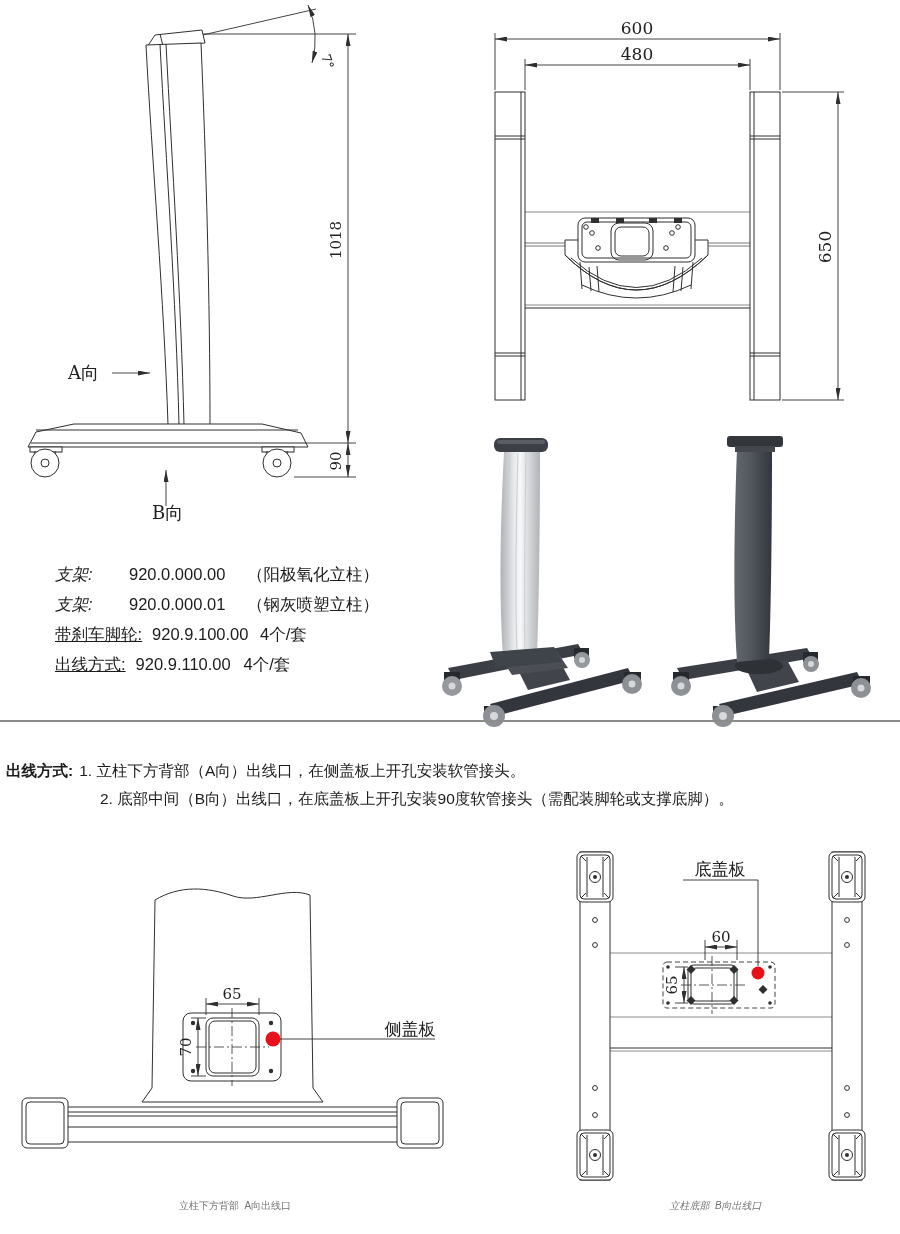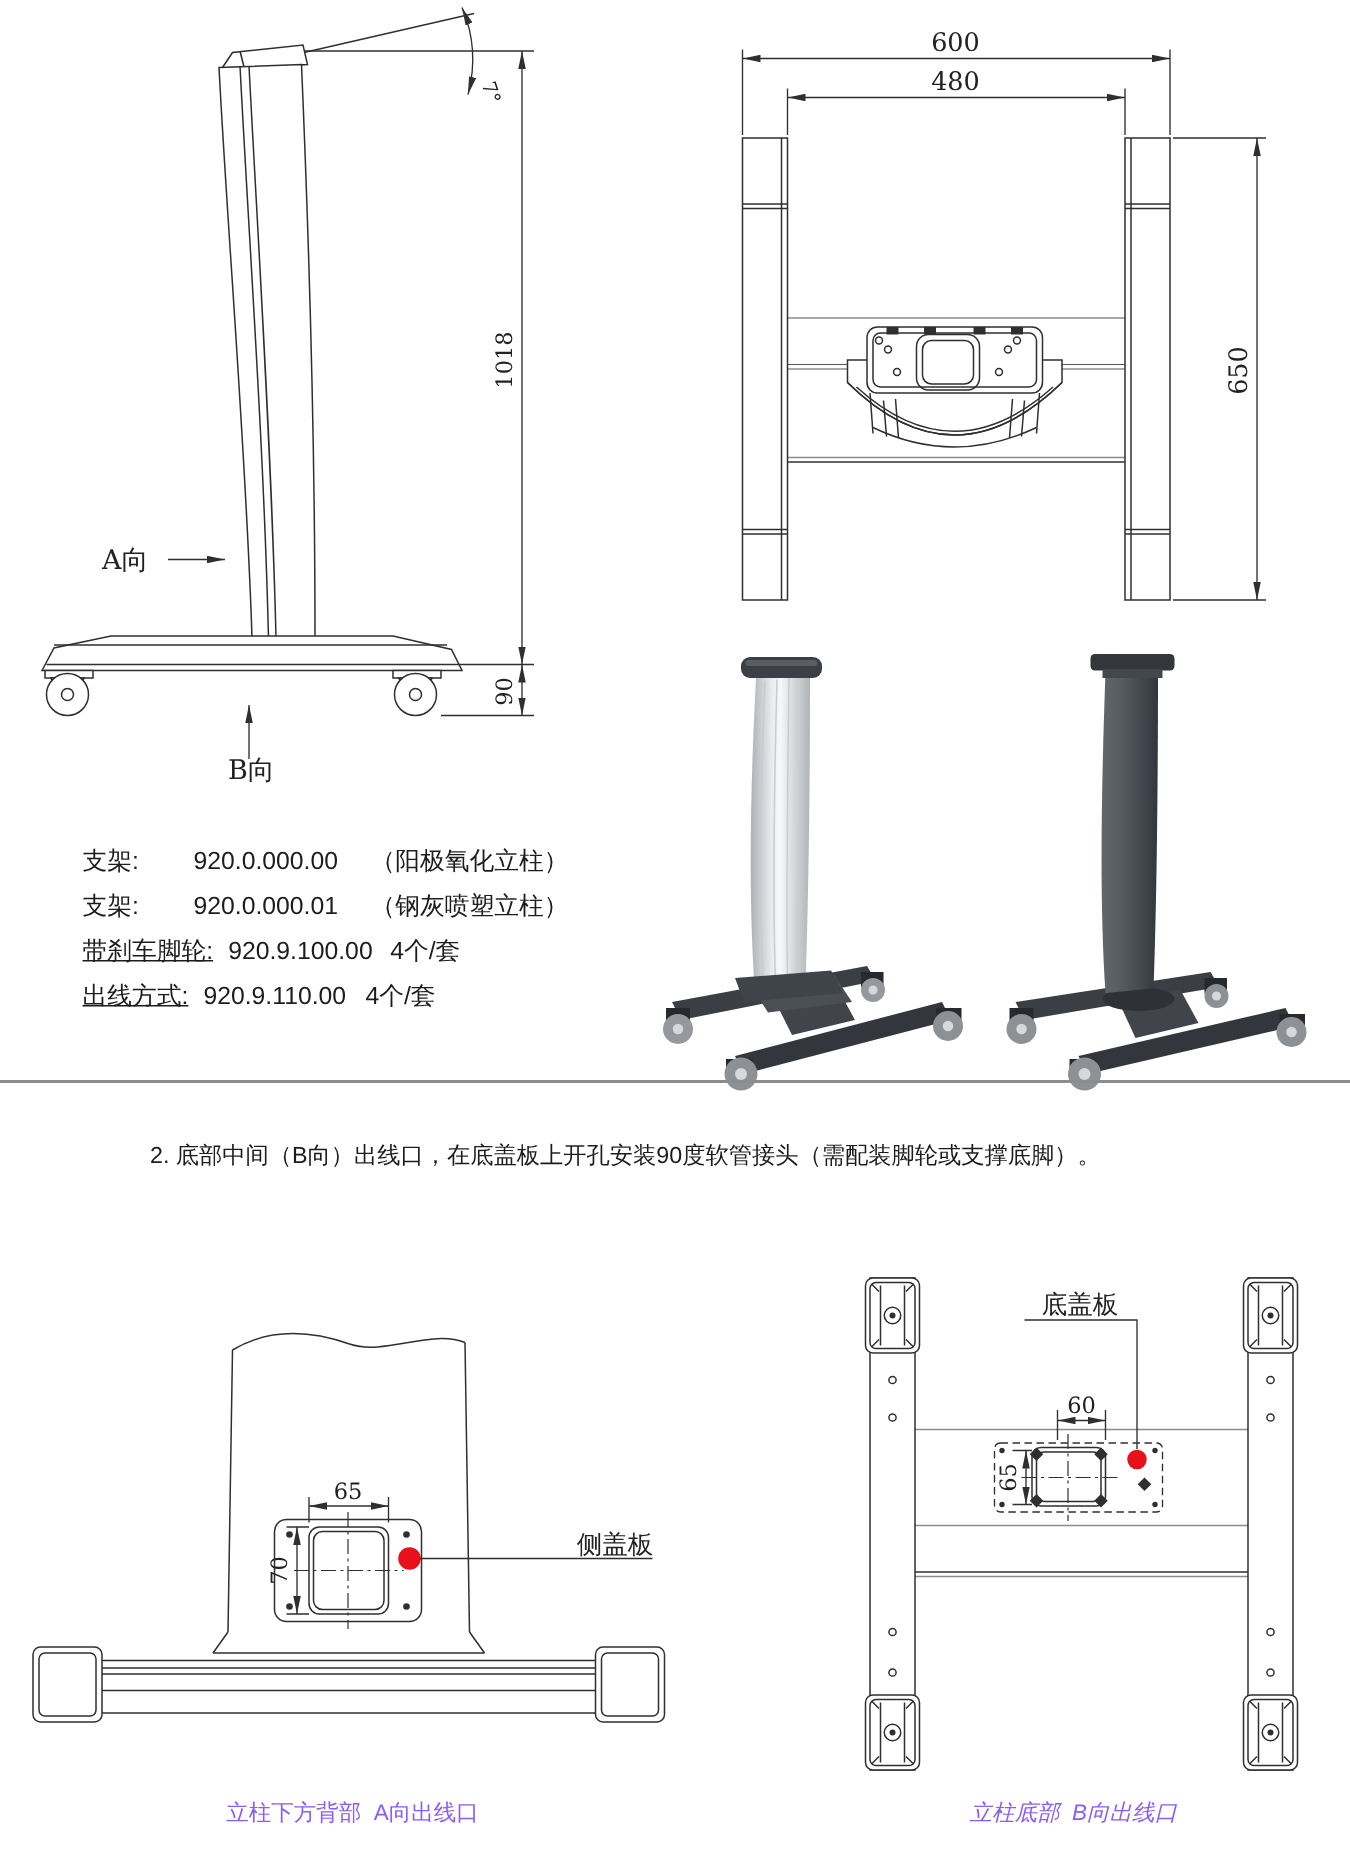--- a/index.html
+++ b/index.html
@@ -13,28 +13,28 @@
   .gray{stroke:#8a8a8a;stroke-width:1;fill:none;}
   .wfill{fill:#ffffff;stroke:#2f2f2f;stroke-width:1;}
   .dim{stroke:#2f2f2f;stroke-width:0.9;fill:none;}
   .dash{stroke:#2f2f2f;stroke-width:0.9;fill:none;stroke-dasharray:5 3;}
   .cdash{stroke:#2f2f2f;stroke-width:0.8;fill:none;stroke-dasharray:10 3 2 3;}
   #divider{position:absolute;left:0;top:720px;width:900px;height:2px;background:#8c8c8c;}
   #order-info{position:absolute;left:55px;top:566px;width:400px;font-size:16.5px;line-height:1;}
   #order-info .title{margin-bottom:14px;}
   #order-info .row{display:flex;margin-bottom:13.5px;align-items:baseline;}
   #order-info .lbl{display:inline-block;}
-  #order-info .lbl.w{width:74px;}
+  #order-info .lbl.w{width:74px;font-style:italic;}
   #order-info .lbl.n{margin-right:10px;text-decoration:underline;}
   #order-info .code{display:inline-block;width:118px;}
   #order-info .row3 .code,#order-info .row4 .code{width:108px;}
   #outlet{position:absolute;left:6px;top:757px;width:880px;font-size:15.5px;line-height:28px;}
   #outlet .hd{font-weight:bold;margin-right:6px;}
   #outlet .l2{padding-left:94px;}
-  .caption{position:absolute;font-size:15px;color:#8b5cf6;text-align:center;white-space:pre;}
+  .caption{position:absolute;font-size:10px;color:#737373;text-align:center;white-space:pre;}
   #caption-a{left:95px;top:1199px;width:280px;}
   #caption-b{left:583px;top:1199px;width:265px;font-style:italic;}
 </style>
 </head>
 <body>
 
 <div id="page">
 
   <svg style="left:10px;top:0;" width="370" height="545" viewBox="0 0 370 545">
     <defs>
@@ -227,20 +227,23 @@
     <div class="row row4">
       <span class="lbl n">出线方式:</span>
       <span class="code">920.9.110.00</span>
       <span class="note">4个/套</span>
     </div>
   </div>
 
   <div id="divider"></div>
 
   <div id="outlet">
+    <div class="l1">
+      <span class="hd">出线方式:</span><span>1. 立柱下方背部（A向）出线口，在侧盖板上开孔安装软管接头。</span>
+    </div>
     <div class="l2">2. 底部中间（B向）出线口，在底盖板上开孔安装90度软管接头（需配装脚轮或支撑底脚）。</div>
   </div>
 
   <svg style="left:15px;top:855px;" width="435" height="300" viewBox="0 0 435 300">
     <defs>
       <marker id="ad" viewBox="0 0 12 5" refX="12" refY="2.5" markerWidth="12" markerHeight="5" markerUnits="userSpaceOnUse" orient="auto-start-reverse">
         <path d="M0,0 L12,2.5 L0,5 Z" fill="#2f2f2f"></path>
       </marker>
     </defs>
 

